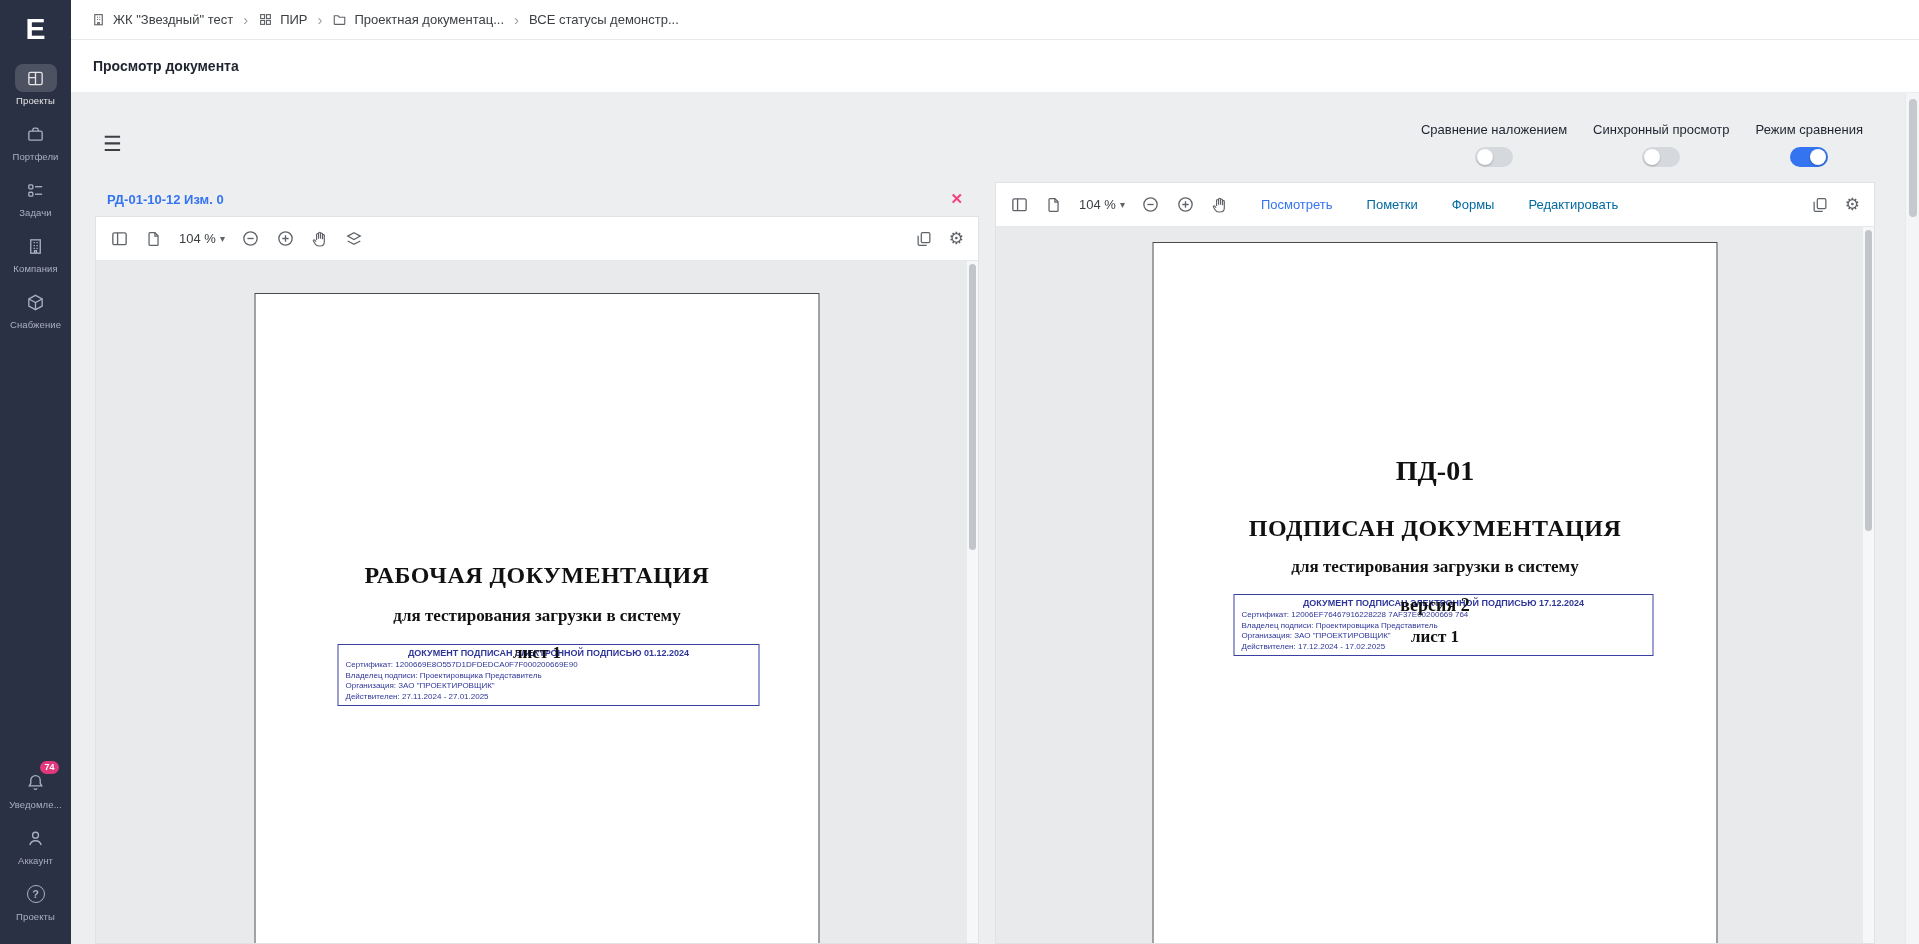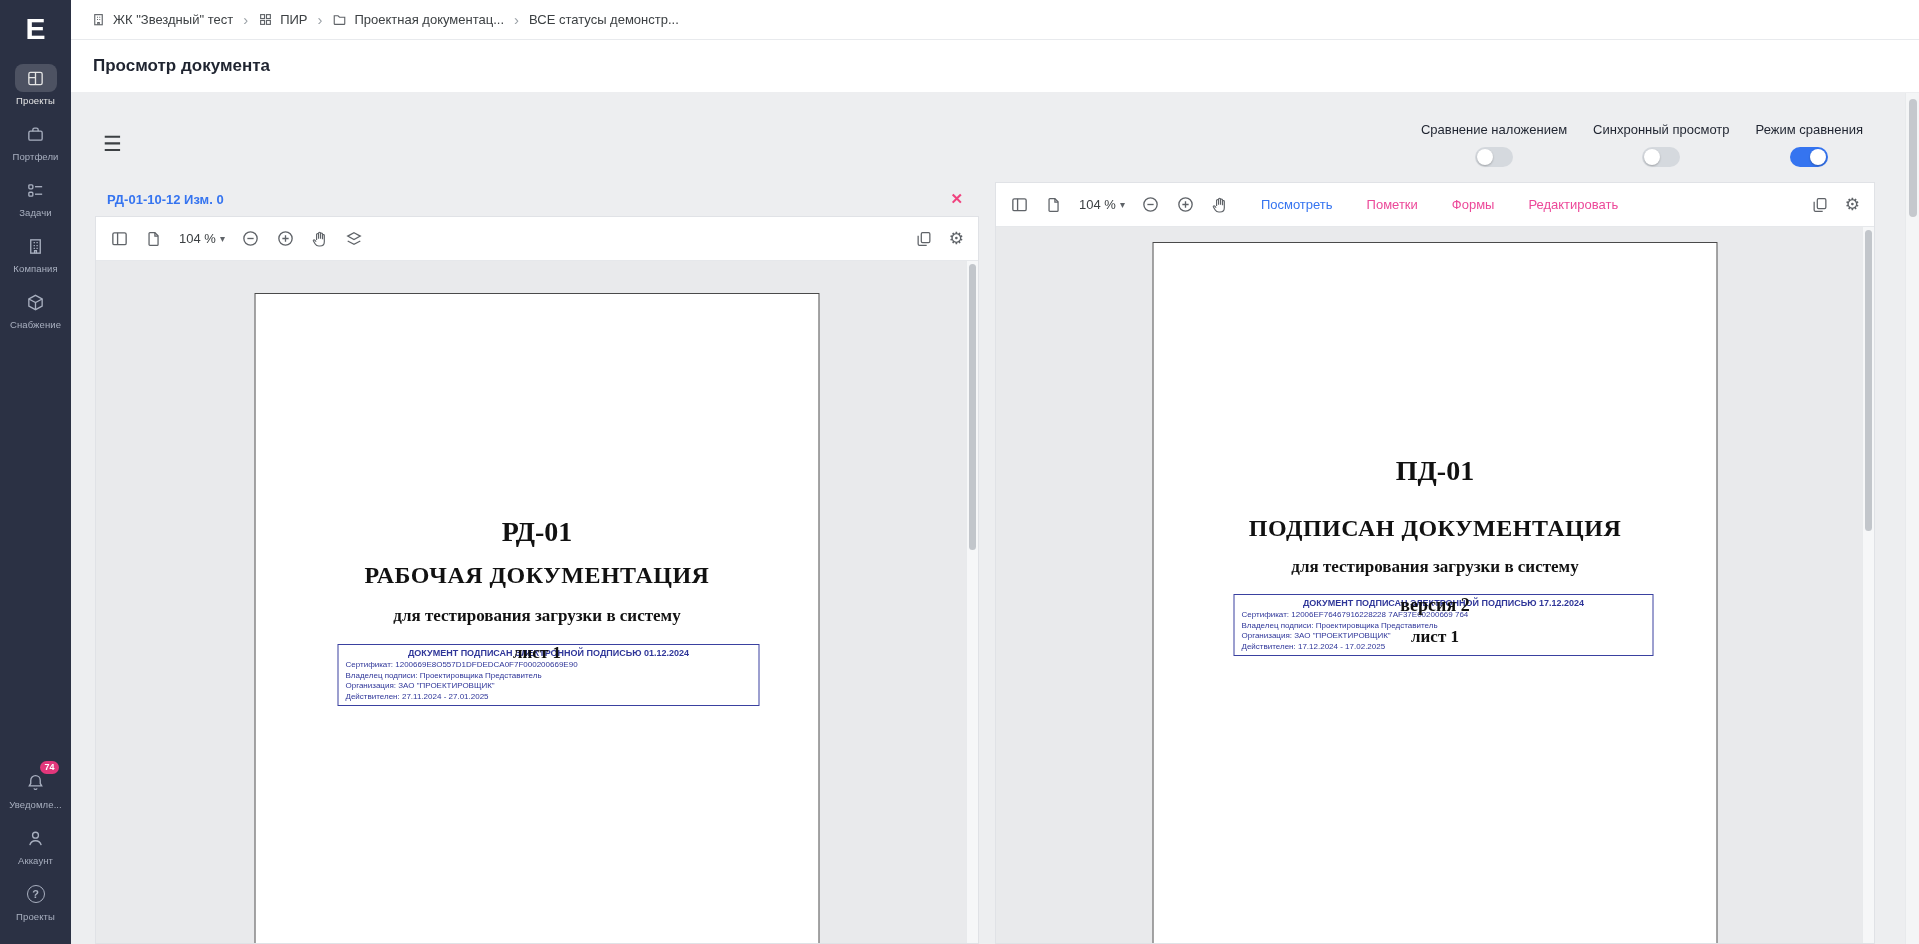--- a/index.html
+++ b/index.html
@@ -22,21 +22,21 @@
 
   
   .main { flex:1; display:flex; flex-direction:column; min-width:0; position:relative; }
 
   .topbar { height:40px; background:#fff; border-bottom:1px solid #E8EAED; display:flex; align-items:center; padding:0 20px; gap:8px; font-size:13px; color:#3C4043; flex-shrink:0; }
   .crumb { display:flex; align-items:center; gap:7px; cursor:pointer; white-space:nowrap; }
   .crumb-sep { color:#9AA0A6; font-size:15px; padding:0 2px; }
   .crumb .ic { color:#5F6368; display:flex; }
 
   .titlebar { height:52px; background:#fff; display:flex; align-items:center; padding:0 22px; flex-shrink:0; }
-  .page-title { font-size:17px; font-weight:bold; color:#1F2430; }
+  .page-title { font-size:14px; font-weight:bold; color:#1F2430; }
 
   .content { flex:1; background:#EDEEF0; min-height:0; display:flex; flex-direction:column; }
 
   .controls-row { margin:30px 56px 0 24px; height:44px; display:flex; align-items:center; justify-content:space-between; }
   .hamburger { font-size:21px; color:#3C4043; cursor:pointer; padding:4px 8px; }
   .toggles { display:flex; align-items:center; gap:26px; }
   .toggle-group { display:flex; align-items:center; gap:10px; font-size:13px; color:#1F2430;flex-direction:column; }
   .toggle { width:38px; height:20px; border-radius:10px; background:#D5D9DE; position:relative; cursor:pointer; transition:background .1s; }
   .toggle .knob { position:absolute; top:2px; left:2px; width:16px; height:16px; border-radius:50%; background:#fff; box-shadow:0 1px 2px rgba(0,0,0,.25); }
   .toggle[data-on="true"] { background:#3574F0; }
@@ -52,21 +52,21 @@
   .close-x { color:#F0437F; font-size:15px; font-weight:bold; cursor:pointer; padding:2px 6px; }
 
   .viewer { flex:1; min-height:0; background:#fff; border:1px solid #E0E2E6; display:flex; flex-direction:column; position:relative; }
   .vtoolbar { height:44px; background:#FFFFFF; border-bottom:1px solid #E6E8EB; display:flex; align-items:center; padding:0 14px; gap:16px; flex-shrink:0; }
   .vtoolbar .tool { color:#5F6368; display:flex; align-items:center; cursor:pointer; }
   .vtoolbar .spacer { flex:1; }
   .zoom-ctl { display:flex; align-items:center; gap:4px; font-size:13px; color:#3C4043; cursor:pointer;text-align:center; }
   .zoom-ctl .chev { font-size:10px; color:#5F6368; }
   .gear-glyph { font-size:17px; line-height:1; }
   .tabs { display:flex; align-items:center; gap:30px; margin-left:14px; }
-  .vtab { font-size:13px; color:#ec4899; cursor:pointer; padding:4px 2px; }
+  .vtab { font-size:13px; color:#0369a1; cursor:pointer; padding:4px 2px; }
   .vtab[data-active="true"] { color:#3574F0; }
 
   .doc-area { flex:1; background:#E9EAEC; position:relative; overflow:hidden; }
   .vscrollbar { position:absolute; top:0; right:0; bottom:0; width:12px; background:#F6F7F8; border-left:1px solid #E8EAEC; z-index:5; }
   .vscrollbar .thumb { position:absolute; top:3px; left:2px; width:7px; height:42%; background:#C2C6CB; border-radius:5px; cursor:pointer; }
 
   .page { position:absolute; background:#fff; border:1px solid #4A4A4A; width:565px; height:900px; left:50%; transform:translateX(-50%); }
   .page.pl { top:32px; }
   .page.pr { top:15px; }
   .pg-text { position:absolute; left:0; width:100%; text-align:center; font-family:"Liberation Serif", serif; color:#111; }
@@ -301,21 +301,20 @@
               <span class="tool">
                 <svg width="18" height="18" viewBox="0 0 20 20" fill="none" stroke="currentColor" stroke-width="1.4">
                     <rect x="7" y="3" width="9.5" height="11" rx="1.4"></rect>
                     <path d="M13 17H5a1.5 1.5 0 0 1-1.5-1.5V6.5"></path>
                   </svg>
               </span>
               <span class="tool gear-glyph">⚙</span>
             </div>
             <div class="doc-area">
               <div class="page pl">
-                <div class="pg-text pg-code" style="top:222px">РД-01</div>
                 <div class="pg-text pg-head" style="top:268px">РАБОЧАЯ ДОКУМЕНТАЦИЯ</div>
                 <div class="pg-text pg-sub" style="top:312px">для тестирования загрузки в систему</div>
                 <div class="pg-text pg-sheet" style="top:349px">лист 1</div>
                 <div class="stamp" style="left:82px; top:350px; width:422px; height:62px">
                   <div class="st-title">ДОКУМЕНТ ПОДПИСАН ЭЛЕКТРОННОЙ ПОДПИСЬЮ 01.12.2024</div>
                   <div class="st-line">Сертификат: 1200669E8O557D1DFDEDCA0F7F000200669E90</div>
                   <div class="st-line">Владелец подписи: Проектировщика Представитель</div>
                   <div class="st-line">Организация: ЗАО "ПРОЕКТИРОВЩИК"</div>
                   <div class="st-line">Действителен: 27.11.2024 - 27.01.2025</div>
                 </div>

